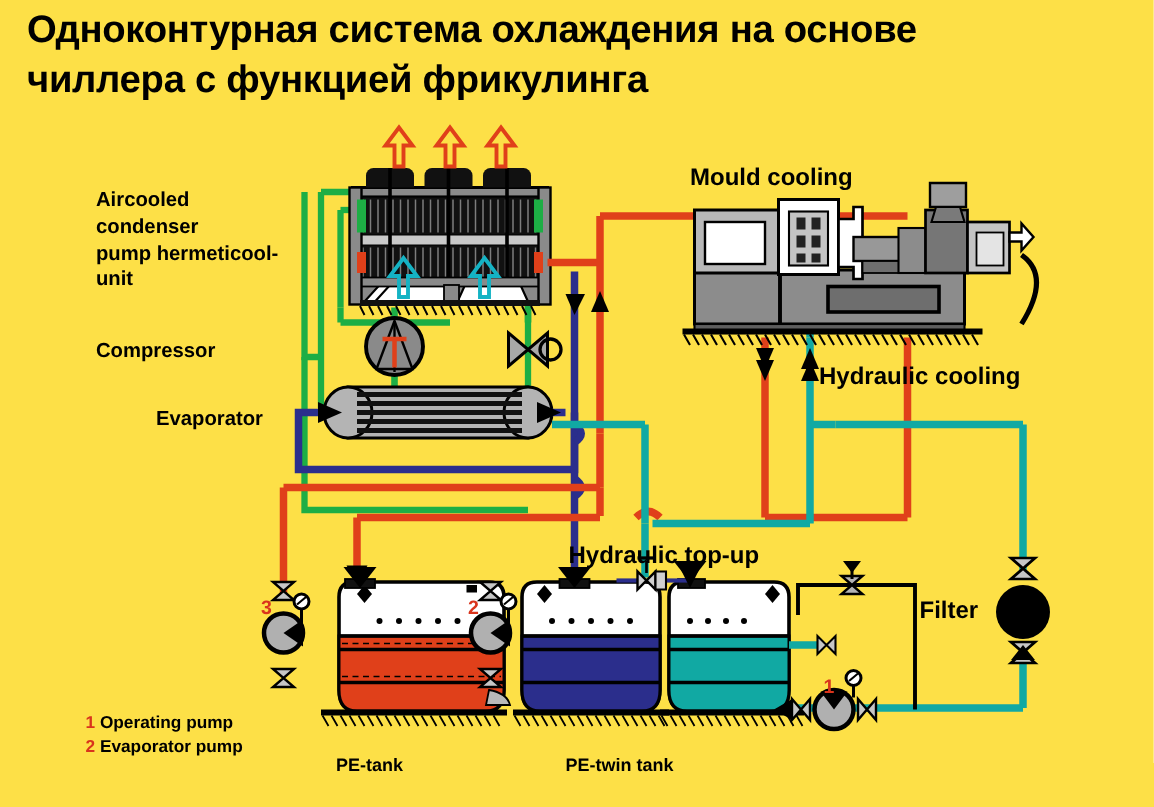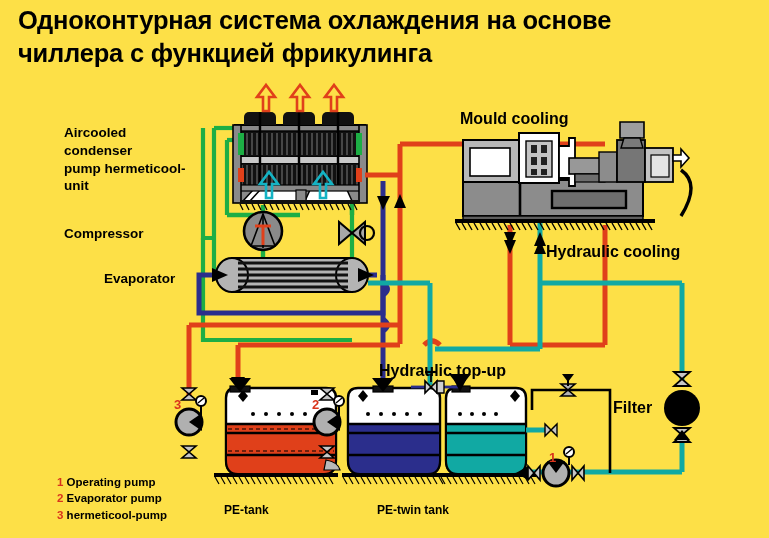--- a/index.html
+++ b/index.html
@@ -430,19 +430,15 @@
 
   <div class="leg" style="left:57px;top:474px;">
     <div>
       <b>1</b>
       <span>Operating pump</span>
     </div>
     <div>
       <b>2</b>
       <span>Evaporator pump</span>
     </div>
-    <div>
-      <b>3</b>
-      <span>hermeticool-pump</span>
-    </div>
   </div>
 
 </div>
 
 </body></html>

